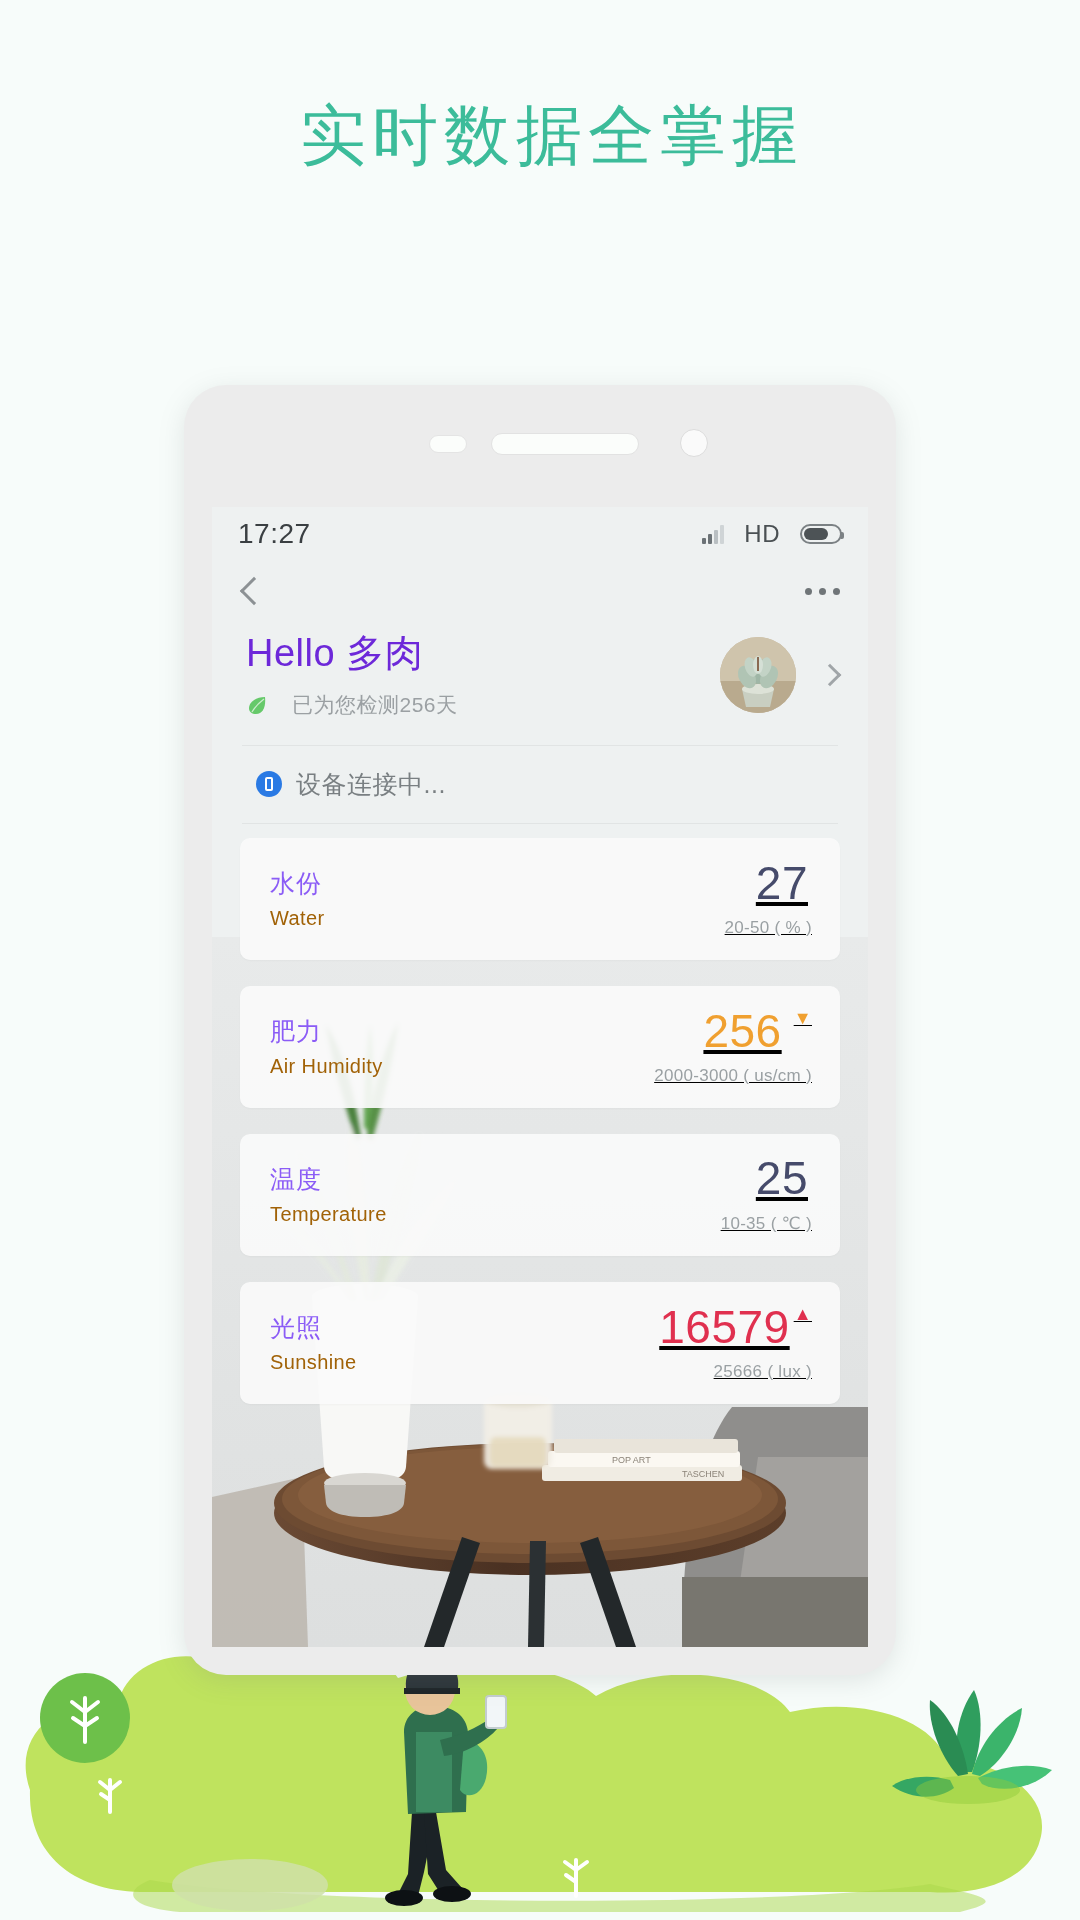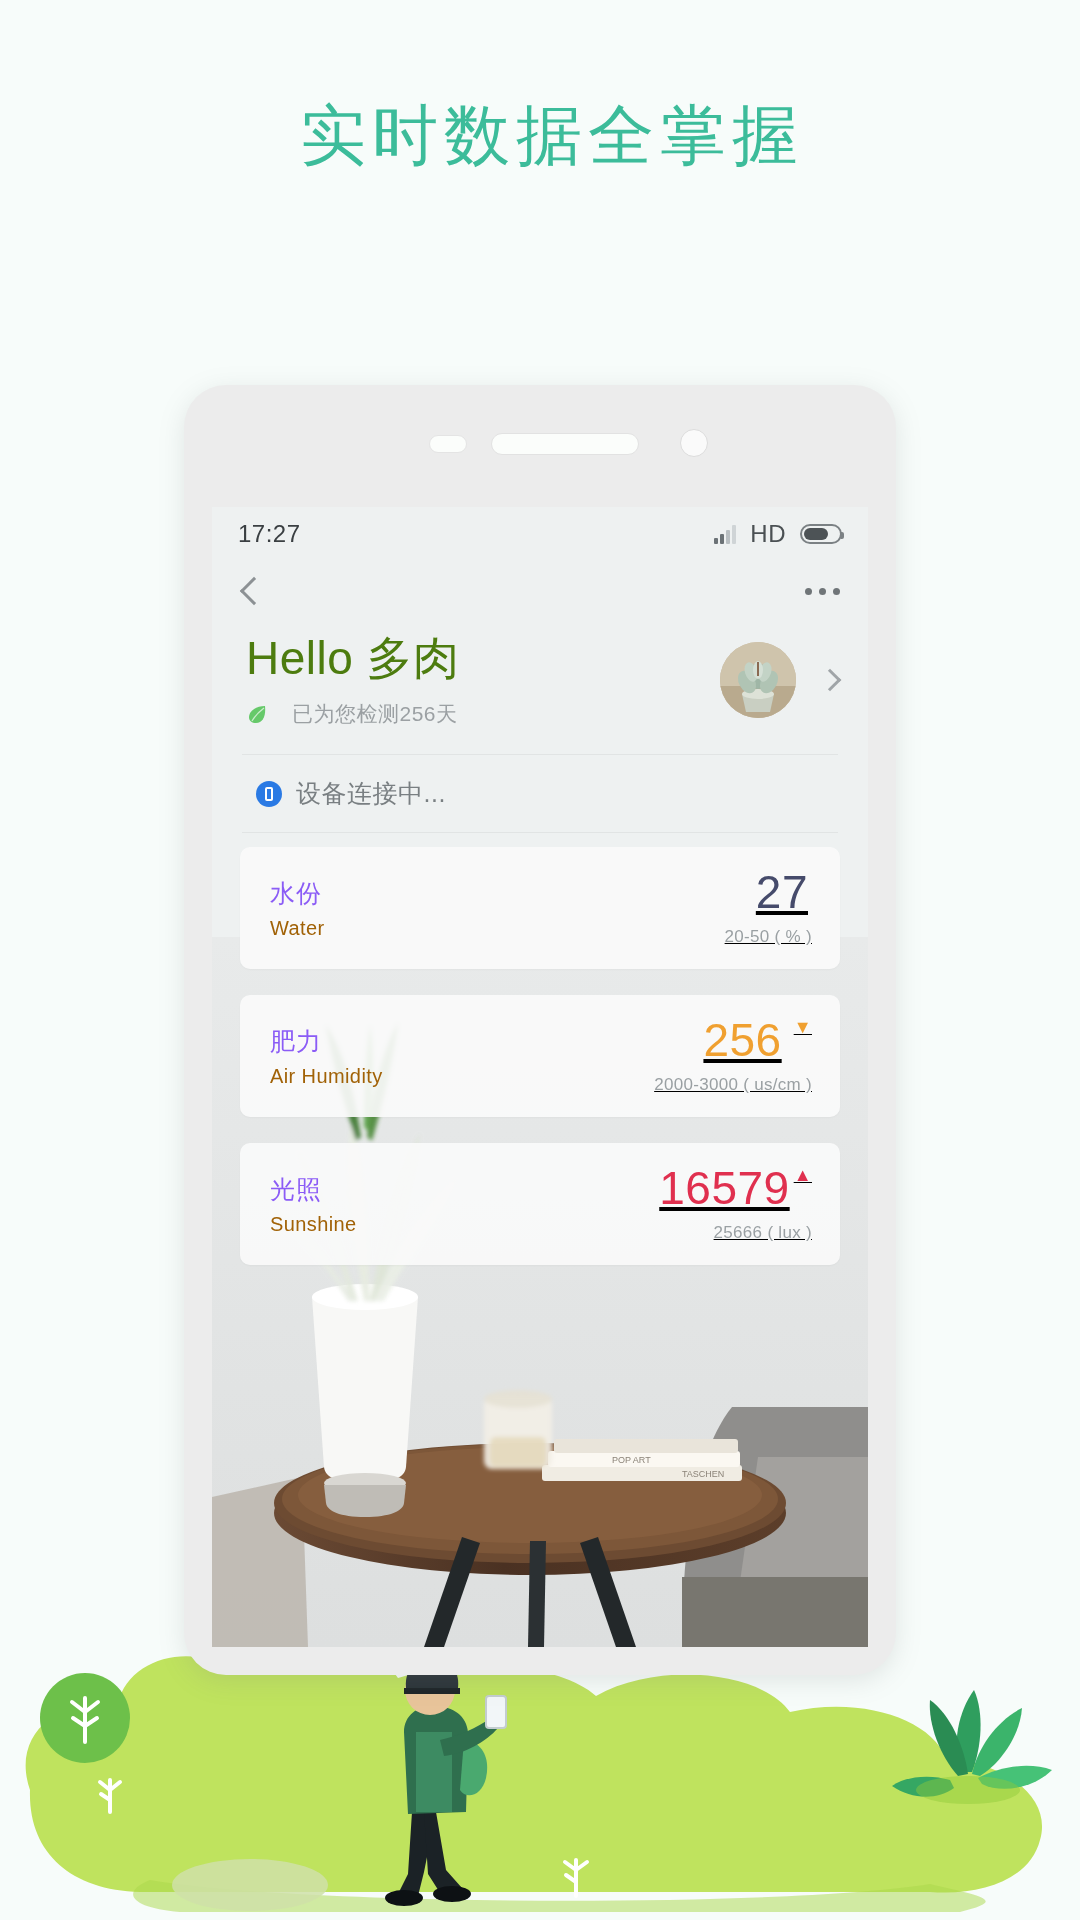--- a/index.html
+++ b/index.html
@@ -81,22 +81,22 @@
 
   
   .statusbar {
     height: 54px;
     display: flex;
     align-items: center;
     justify-content: space-between;
     padding: 0 26px 0 26px;
     background: #eef1f1;
   }
-  .sb-time { font-size: 24px; color: #3a3f42; letter-spacing: 0.5px; }
-  .sb-right { display:flex; align-items:center; gap:14px; }
+  .sb-time { font-size: 28px; color: #3a3f42; letter-spacing: 0.5px; }
+  .sb-right { display:flex; align-items:center; gap:20px; }
   .signal { display:flex; align-items:flex-end; gap:2px; height:20px; }
   .signal i { display:block; width:4px; background:#6b7276; border-radius:1px; }
   .signal i:nth-child(1){ height:6px; }
   .signal i:nth-child(2){ height:10px; }
   .signal i:nth-child(3){ height:14px; background:#b9bfc2; }
   .signal i:nth-child(4){ height:19px; background:#cfd4d6; }
   .sb-hd { font-size: 24px; color:#4a5053; letter-spacing:0.5px; }
   .battery {
     width:42px; height:20px; border:2px solid #7b8184; border-radius:10px;
     position:relative; display:flex; align-items:center; padding:2px;
@@ -122,21 +122,21 @@
   .dots { display:flex; gap:7px; align-items:center; }
   .dots span { width:7px; height:7px; border-radius:50%; background:#6f7578; display:block; }
 
   
   .profile {
     display:flex; align-items:center;
     padding: 10px 30px 26px 34px;
   }
   .profile-text { flex:1; }
   .hello {
-    font-size: 46px; color:#4d7c0f; font-weight:400; letter-spacing:0.5px;
+    font-size: 38px; color:#6d28d9; font-weight:400; letter-spacing:0.5px;
     line-height: 1.2;
   }
   .subline { display:flex; align-items:center; gap:24px; margin-top:14px; }
   .leaf-icon {
     width:22px; height:22px; display:block;
   }
   .subtext { font-size:21px; color:#9ba0a3; letter-spacing:0.5px; }
   .avatar {
     width:76px; height:76px; border-radius:50%;
     overflow:hidden; position:relative;
@@ -428,20 +428,33 @@
         </div>
         <div class="card-values">
           <div class="card-num" style="color:#f0a030;gap:8px;">
             <span>256</span>
             <span class="tri down">▼</span>
           </div>
           <div class="card-range">2000-3000 ( us/cm )</div>
         </div>
       </div>
 
+      <div class="card">
+        <div class="card-labels">
+          <div class="card-cn">温度</div>
+          <div class="card-en">Temperature</div>
+        </div>
+        <div class="card-values">
+          <div class="card-num" style="color:#464b6b;">
+            <span>25</span>
+            <span class="tri"></span>
+          </div>
+          <div class="card-range">10-35 ( ℃ )</div>
+        </div>
+      </div>
 
       <div class="card">
         <div class="card-labels">
           <div class="card-cn">光照</div>
           <div class="card-en">Sunshine</div>
         </div>
         <div class="card-values">
           <div class="card-num" style="color:#e0304f;">
             <span>16579</span>
             <span class="tri up">▲</span>

